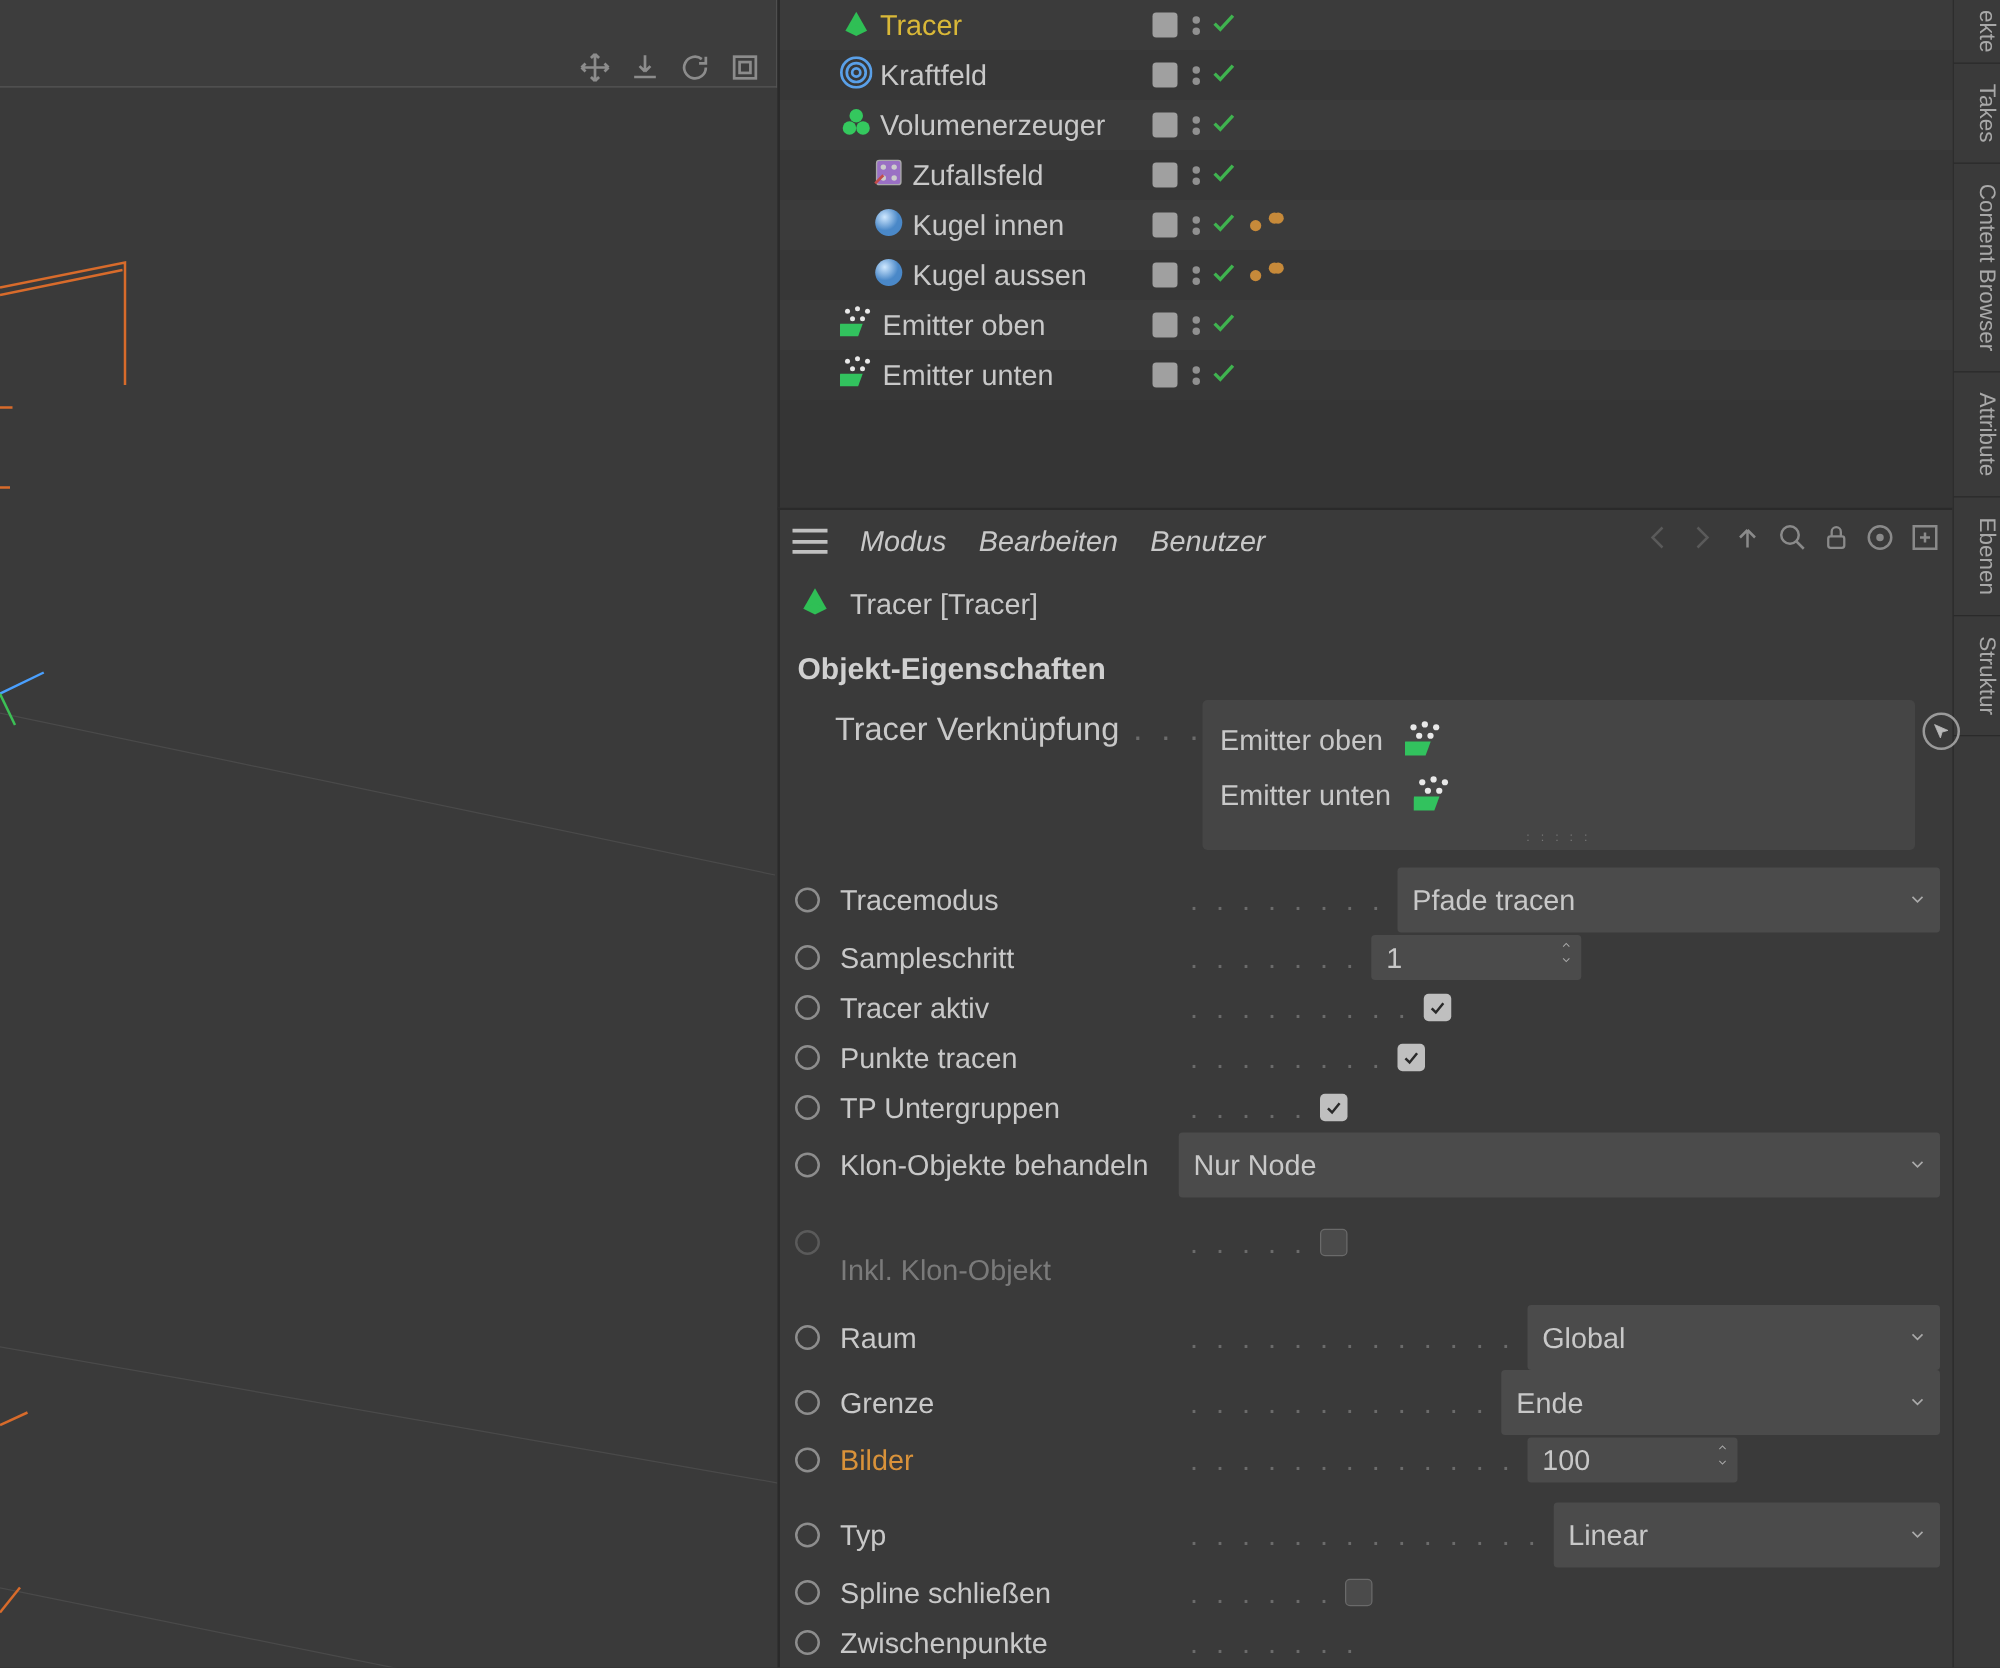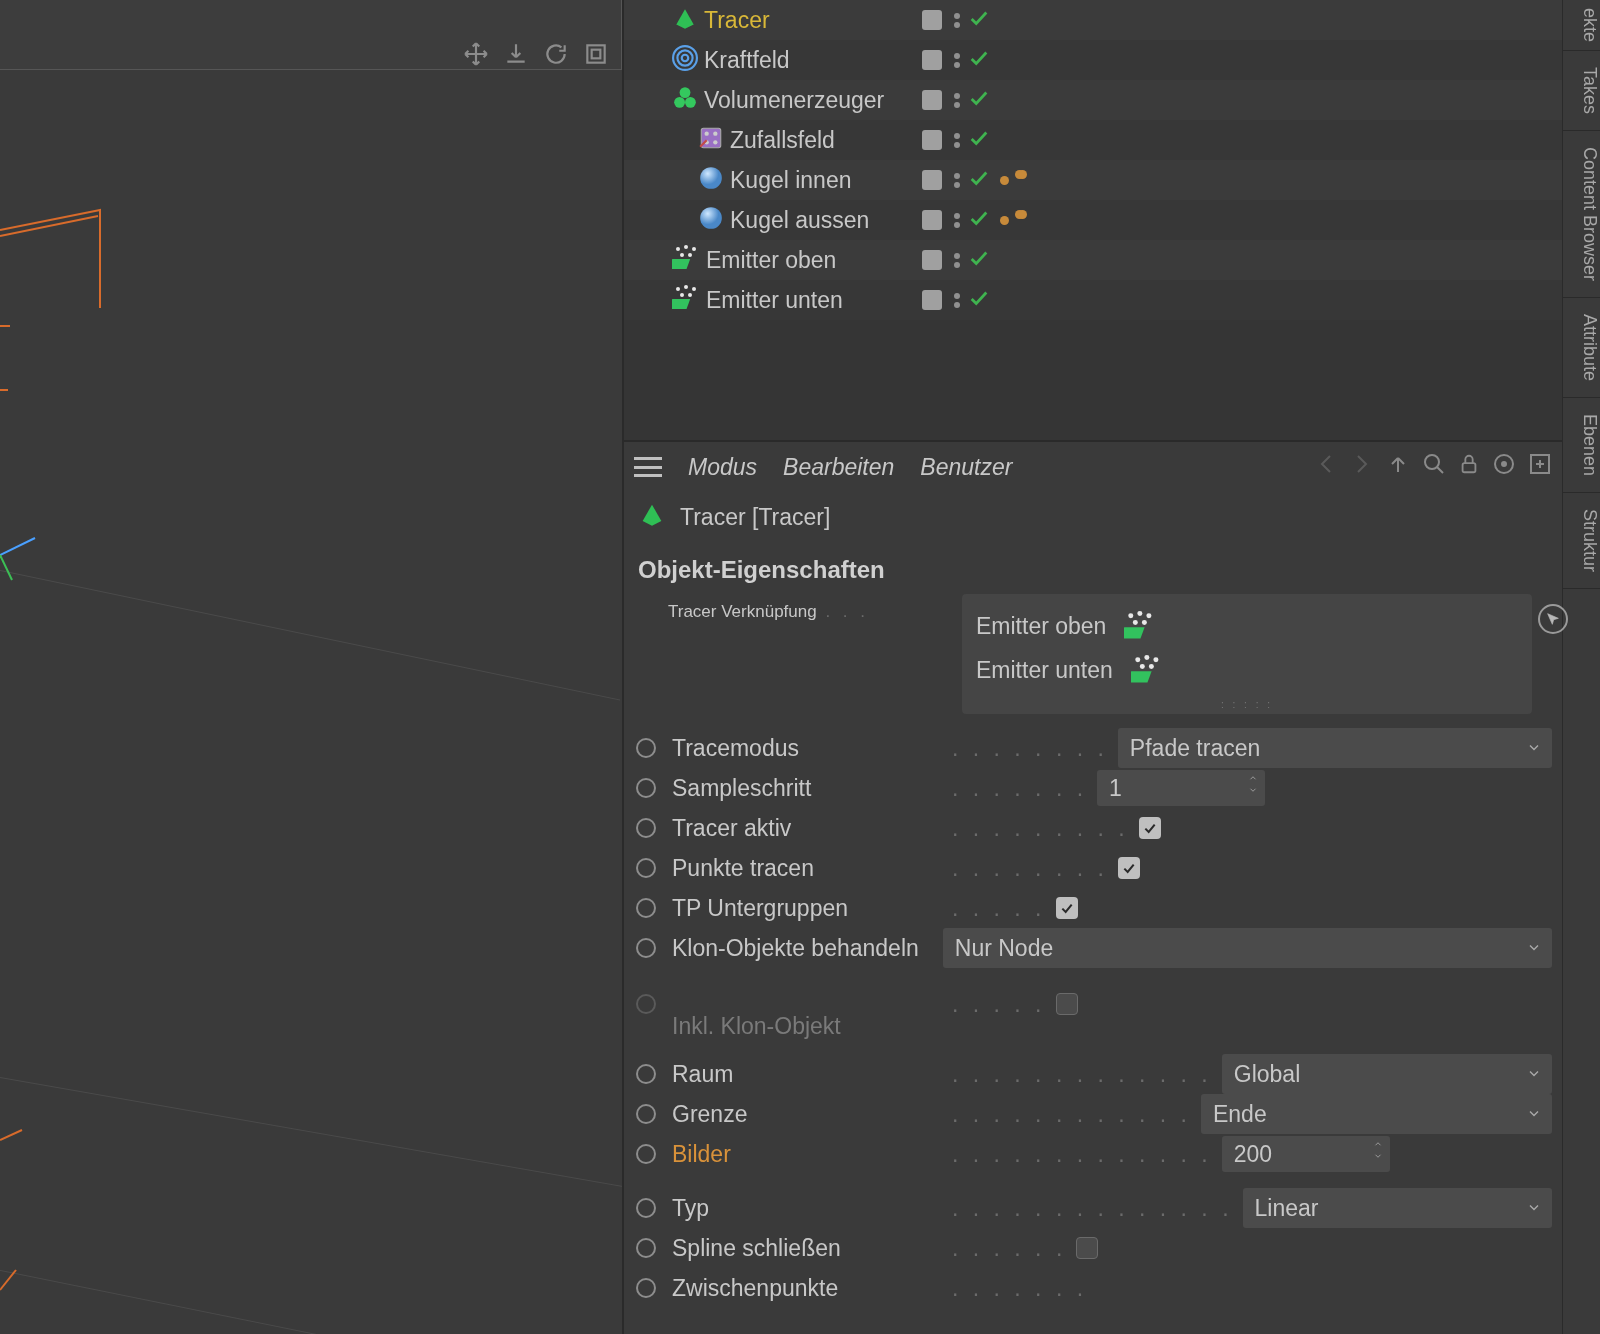--- a/index.html
+++ b/index.html
@@ -57,21 +57,21 @@
 .section-title { padding:14px 0 10px 14px; font-weight:600; color:#d0d0d0; font-size:24px; }
 
 .prop { display:flex; align-items:center; min-height:40px; padding:0 10px 0 12px; }
 .prop .radio { width:20px; height:20px; border:2px solid #8d8d8d; border-radius:50%; flex:0 0 20px; margin-right:16px; }
 .prop .radio.off { border-color:#5a5a5a; }
 .prop .label { width:280px; color:#c8c8c8; white-space:nowrap; overflow:hidden; }
 .prop .label.hl { color:#d9923a; }
 .prop .label.dis { color:#7a7a7a;margin-top:45px; }
 .prop .dots { flex:0 0 auto; color:#6b6b6b; letter-spacing:4px; padding-right:10px; }
 .prop .field { flex:1; }
-.select { height:40px; background:#4b4b4b; border-radius:3px; display:flex; align-items:center; padding:0 12px; color:#c8c8c8; position:relative; }
+.select { height:52px; background:#4b4b4b; border-radius:3px; display:flex; align-items:center; padding:0 12px; color:#c8c8c8; position:relative; }
 .select .chev { position:absolute; right:10px; top:50%; transform:translateY(-50%); }
 .select .chev svg { stroke:#aaa; fill:none; stroke-width:2; }
 .numfield { height:36px; width:168px; background:#4b4b4b; border-radius:3px; display:flex; align-items:center; padding:0 12px; color:#c8c8c8; position:relative; }
 .numfield .spin { position:absolute; right:6px; top:3px; display:flex; flex-direction:column; gap:2px; }
 .numfield .spin svg { stroke:#aaa; fill:none; stroke-width:2; }
 .chk { width:22px; height:22px; border-radius:4px; background:#bfbfbf; display:flex; align-items:center; justify-content:center; }
 .chk.unchecked { background:#4b4b4b; border:1px solid #6a6a6a; }
 .chk svg { stroke:#2a2a2a; stroke-width:3; fill:none; }
 
 .linkbox { margin-left:338px; margin-right:30px; background:#454545; border-radius:4px; padding:10px 14px 22px 14px; position:relative; }
@@ -397,21 +397,21 @@
                 <polygon points="4,18 12,22 20,18 12,14" fill="#1f8a3a"></polygon>
               </svg>
           </span>
           <span class="name">Tracer [Tracer]</span>
         </div>
 
 
         <div class="section-title">Objekt-Eigenschaften</div>
 
         <div style="position:relative; min-height:110px;">
-          <div style="position:absolute; left:44px; top:8px; color:#c8c8c8; font-size:17px;"><span>Tracer Verknüpfung</span><span style="color:#6b6b6b; letter-spacing:4px;"> . . .</span></div>
+          <div style="position:absolute; left:44px; top:8px; color:#c8c8c8; font-size:26px;"><span>Tracer Verknüpfung</span><span style="color:#6b6b6b; letter-spacing:4px;"> . . .</span></div>
           <div class="linkbox">
             <div class="entry">
               <span>Emitter oben</span>
               <span class="eicon"><svg class="emitter-ico" width="34" height="34" viewBox="0 0 30 30">
                     <circle cx="6" cy="6" r="2.2"></circle>
                     <circle cx="14" cy="4" r="2.2"></circle>
                     <circle cx="22" cy="6" r="2.2"></circle>
                     <circle cx="10" cy="12" r="2.2"></circle>
                     <circle cx="18" cy="12" r="2.2"></circle>
                     <rect x="6" y="16" width="18" height="10" transform="skewX(-20)"></rect>
@@ -562,21 +562,21 @@
               </div>
             </div>
         </div>
 
         <div class="prop">
           <span class="radio"></span>
           <span class="label hl">Bilder</span>
           <span class="dots">. . . . . . . . . . . . .</span>
           <div class="field">
               <div class="numfield">
-                <span>200</span>
+                <span>100</span>
                 <span class="spin">
                   <svg width="12" height="10" viewBox="0 0 24 24">
                     <polyline points="6 15 12 9 18 15"></polyline>
                   </svg>
                   <svg width="12" height="10" viewBox="0 0 24 24">
                     <polyline points="6 9 12 15 18 9"></polyline>
                   </svg>
                 </span>
               </div>
             </div>

